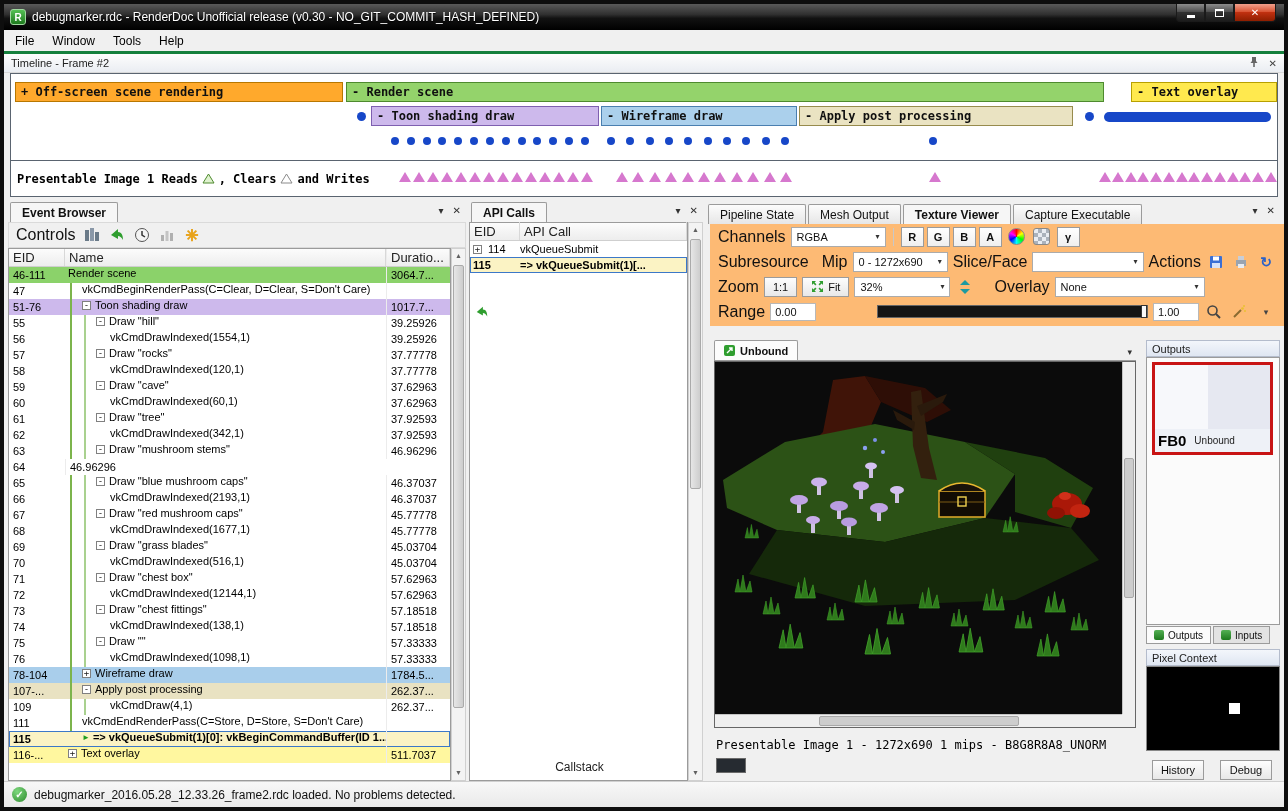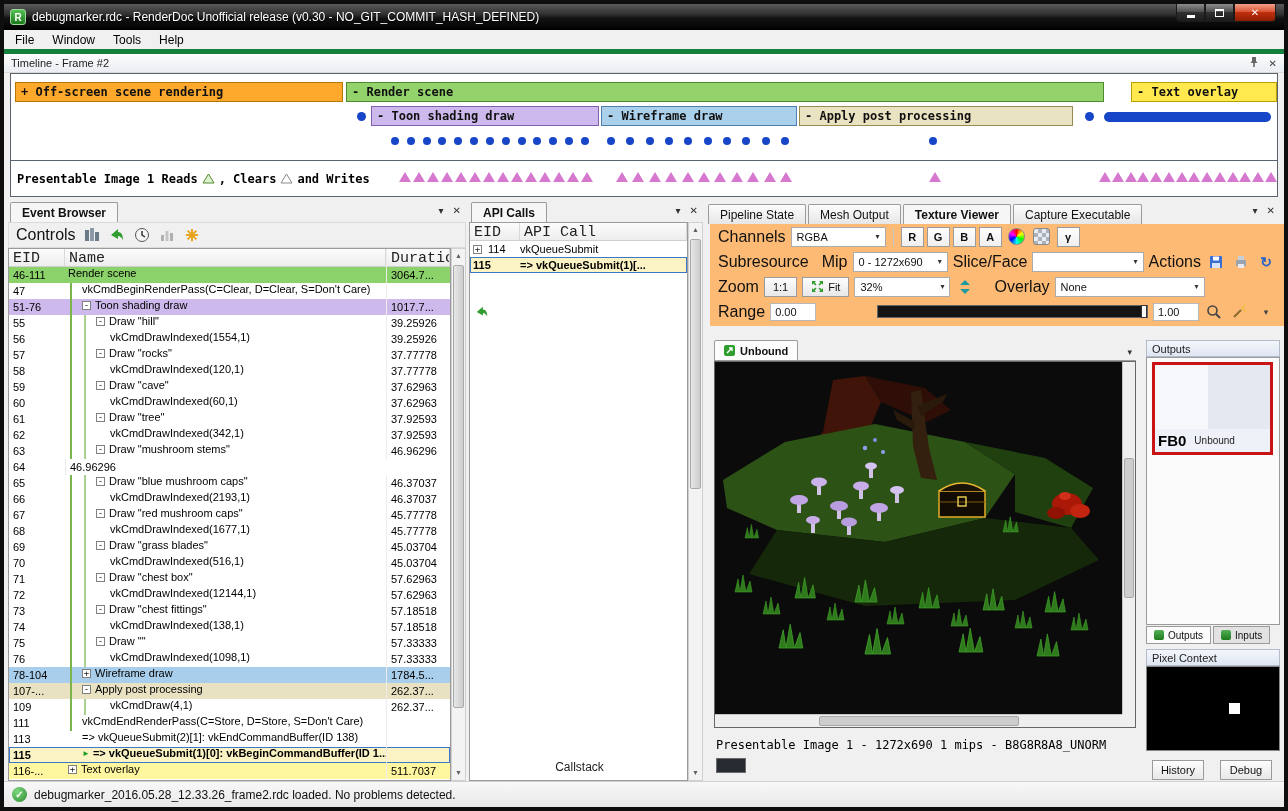--- a/index.html
+++ b/index.html
@@ -11,21 +11,21 @@
 .app-icon{width:16px;height:16px;border-radius:3px;background:linear-gradient(#54c054,#1e7a1e);border:1px solid #9fd89f;flex:none;display:flex;align-items:center;justify-content:center;color:#fff;font-size:10px;font-weight:bold;}
 .title-text{color:#fff;font-size:12px;white-space:nowrap;overflow:hidden;flex:1;text-shadow:0 1px 1px #000;}
 .win-controls{display:flex;align-self:flex-start;margin-right:2px;}
 .win-btn{width:29px;height:18px;border:1px solid #1a1a1a;border-top:none;background:linear-gradient(#8c8c8c,#4f4f4f 45%,#303030 50%,#1c1c1c);color:#fff;display:flex;align-items:center;justify-content:center;font-size:10px;}
 .win-btn:first-child{border-radius:0 0 0 4px;}
 .win-btn.close{width:42px;background:linear-gradient(#f2a08c,#d95535 45%,#c03010 50%,#8e1e00);border-radius:0 0 4px 0;}
 .g-min{width:8px;height:3px;background:#fff;margin-top:7px;}
 .g-max{width:9px;height:8px;border:1px solid #fff;border-top:2px solid #fff;}
 
 
-.menubar{position:absolute;left:0;top:26px;width:1280px;height:24px;background:#F0F0F0;display:flex;align-items:center;padding-left:2px;border-bottom:5px solid #15803d;}
+.menubar{position:absolute;left:0;top:26px;width:1280px;height:24px;background:#F0F0F0;display:flex;align-items:center;padding-left:2px;border-bottom:3px solid #15803d;}
 .menu-item{font-size:12px;padding:4px 9px;color:#000;}
 
 
 .tl-header{position:absolute;left:0;top:50px;width:1280px;height:19px;background:linear-gradient(#FDFDFD,#EAEDF2);display:flex;align-items:center;padding:0 7px;font-size:11px;color:#222;border-bottom:1px solid #D8D8D8;}
 .tl-hdr-icons{margin-left:auto;display:flex;gap:10px;align-items:center;color:#444;font-size:10px;}
 .tl-content{position:absolute;left:6px;top:69px;width:1268px;height:124px;background:#fff;border:1px solid #5A6470;}
 .tl-block{position:absolute;height:20px;border:1px solid #888;display:flex;align-items:center;padding:0 5px;font-family:"DejaVu Sans Mono",monospace;font-size:12px;font-weight:bold;color:#101010;white-space:nowrap;overflow:hidden;}
 .tl-dot{position:absolute;width:9px;height:9px;border-radius:50%;}
 .tl-pill{position:absolute;height:10px;border-radius:5px;}
 .tl-dotgroup{position:absolute;height:9px;display:flex;justify-content:space-between;align-items:center;}
@@ -44,21 +44,21 @@
 .rp .ptab-row{height:24px;}
 .ptab{height:20px;display:flex;align-items:center;padding:0 11px;font-size:12px;background:linear-gradient(#FCFCFC,#E6E6E6);border:1px solid #9B9B9B;border-bottom:none;border-radius:2px 2px 0 0;margin-right:2px;color:#111;white-space:nowrap;}
 .ptab.active{background:#F6F6F6;font-weight:bold;}
 .p-icons{position:absolute;right:5px;top:5px;display:flex;gap:9px;font-size:10px;color:#333;z-index:5;}
 
 
 .eb-toolbar{position:absolute;left:0;top:22px;width:458px;height:26px;background:#F0F0F0;border:1px solid #DADADA;display:flex;align-items:center;gap:7px;padding:0 7px;}
 .lbl{font-size:16px;color:#111;white-space:nowrap;}
 .tbicon{width:18px;height:18px;display:flex;align-items:center;justify-content:center;flex:none;}
 .eb-table{position:absolute;left:0;top:48px;width:443px;bottom:0;background:#fff;border:1px solid #9B9B9B;overflow:hidden;}
-.eb-head{display:flex;height:18px;background:linear-gradient(#FCFCFC,#EDEDED);border-bottom:1px solid #CFCFCF;align-items:flex-start;font-size:15px;color:#222;font-family:Liberation Mono, monospace;}
+.eb-head{display:flex;height:18px;background:linear-gradient(#FCFCFC,#EDEDED);border-bottom:1px solid #CFCFCF;align-items:flex-end;font-size:13px;color:#222;}
 .eb-head .h{border-right:1px solid #D8D8D8;height:18px;display:flex;align-items:center;}
 .eb-row{display:flex;height:16px;align-items:center;font-size:11px;color:#000;background:#fff;}
 .c-eid{width:56px;flex:none;padding-left:4px;overflow:hidden;white-space:nowrap;height:100%;display:flex;align-items:center;}
 .c-name{flex:1;position:relative;height:100%;display:flex;align-items:flex-start;overflow:hidden;}
 .name-inner{display:flex;align-items:center;white-space:nowrap;overflow:hidden;width:100%;}
 .c-dur{width:64px;flex:none;padding-left:4px;overflow:hidden;white-space:nowrap;border-left:1px solid #ECECEC;height:100%;display:flex;align-items:center;}
 .guide{position:absolute;top:0;bottom:0;width:2px;}
 .exp{width:9px;height:9px;flex:none;border:1px solid #808080;background:#fff;font-size:9px;line-height:7px;text-align:center;margin-right:4px;color:#222;font-family:"DejaVu Sans Mono",monospace;}
 .curarrow{font-size:8px;margin-right:3px;}
 .vscroll{position:absolute;right:0;top:48px;width:15px;bottom:0;background:#F3F3F3;border:1px solid #D0D0D0;}
@@ -631,29 +631,20 @@
               </div>
             </div>
             <div class="c-dur">262.37...</div>
           </div>
           <div class="eb-row">
             <div class="c-eid">111</div>
             <div class="c-name">
               <div class="guide" style="left: 5px; background: rgb(124, 180, 76);"></div>
               <div class="name-inner" style="padding-left: 17px;">
                 <span>vkCmdEndRenderPass(C=Store, D=Store, S=Don't Care)</span>
-              </div>
-            </div>
-            <div class="c-dur"></div>
-          </div>
-          <div class="eb-row">
-            <div class="c-eid">113</div>
-            <div class="c-name">
-              <div class="name-inner" style="padding-left: 17px;">
-                <span>=&gt; vkQueueSubmit(2)[1]: vkEndCommandBuffer(ID 138)</span>
               </div>
             </div>
             <div class="c-dur"></div>
           </div>
           <div class="eb-row" style="background: rgb(251, 243, 196); box-shadow: rgb(60, 120, 200) 0px 0px 0px 1px inset; font-weight: bold;">
             <div class="c-eid">115</div>
             <div class="c-name">
               <div class="name-inner" style="padding-left: 17px;">
                 <div class="curarrow" style="color: rgb(30, 158, 30);">►</div>
                 <span>=&gt; vkQueueSubmit(1)[0]: vkBeginCommandBuffer(ID 1...</span>

